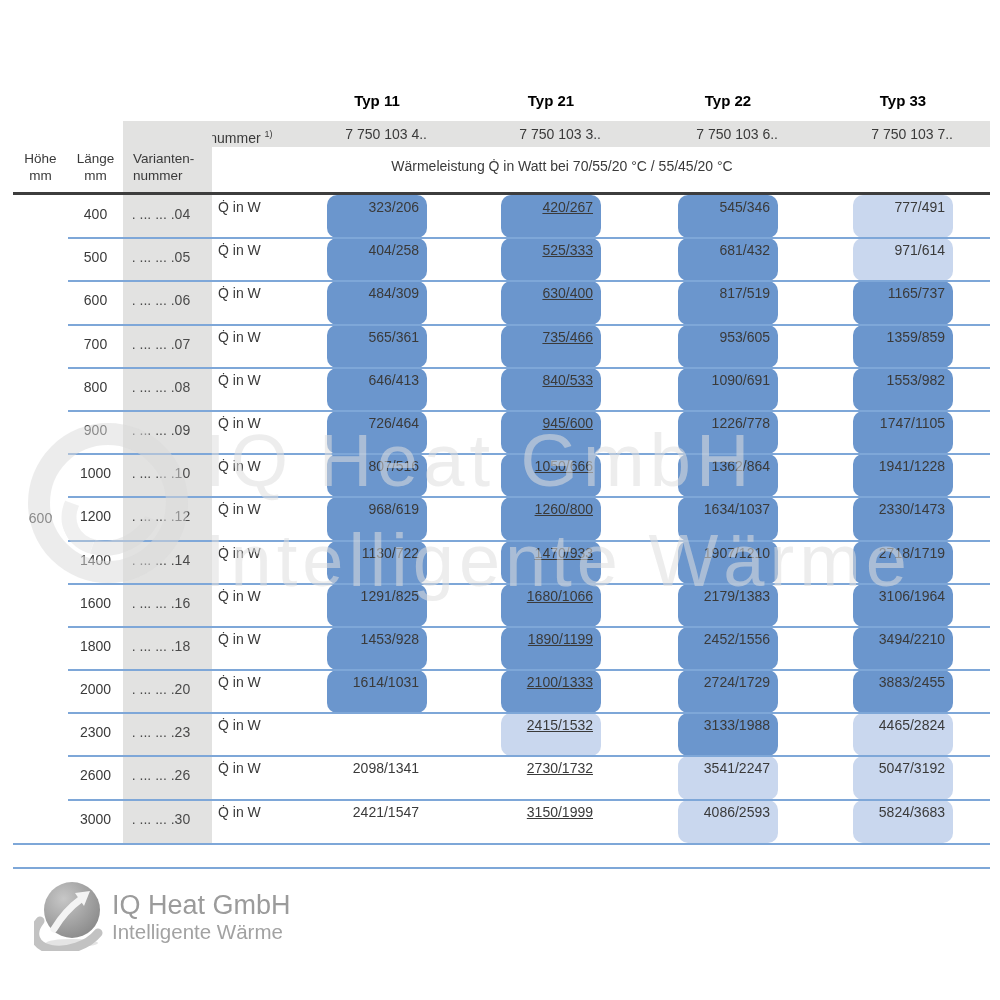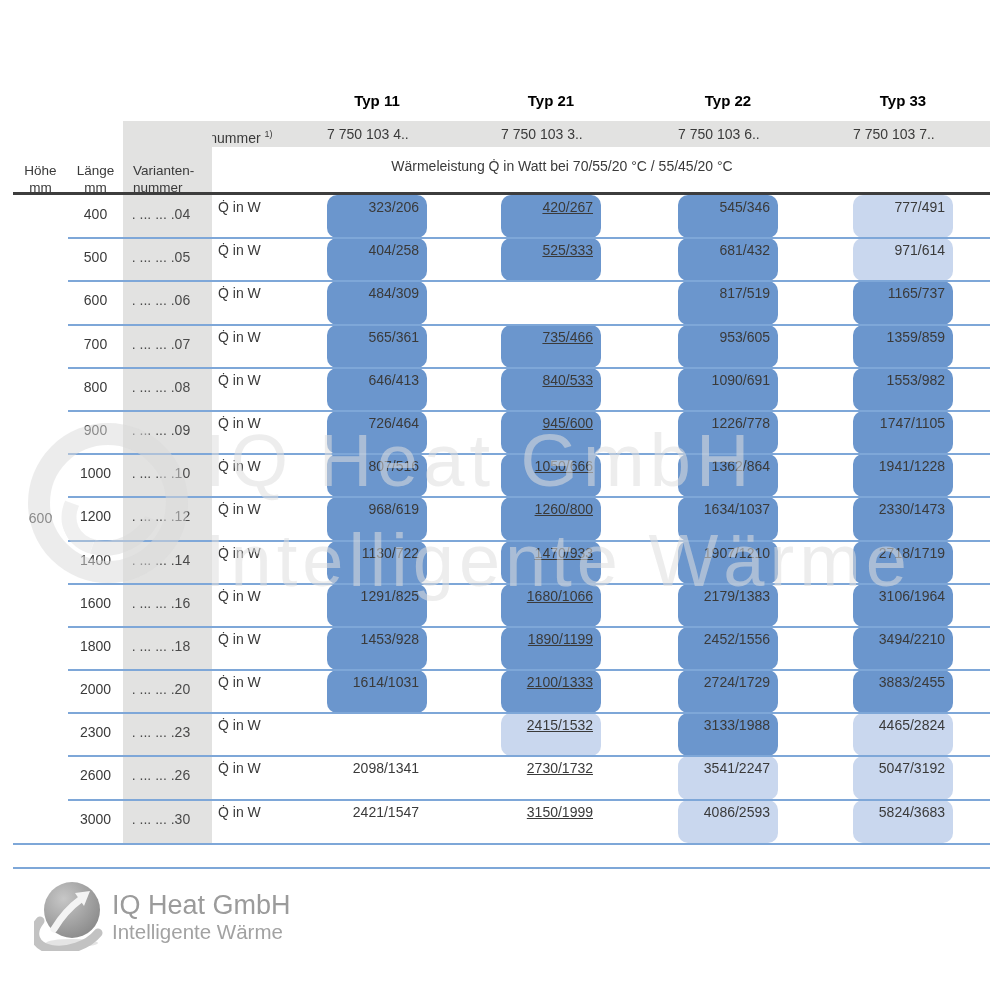--- a/index.html
+++ b/index.html
@@ -12,24 +12,24 @@
     --thick-line:#3D3D3D; --gray-band:#E2E2E1;
   }
   
   .typ-label { position:absolute; top:92px; width:100px; text-align:center;
     font-size:15px; font-weight:bold; color:#000000; }
   .gan-band { position:absolute; left:123px; top:121px; width:867px; height:26px;
     background:var(--gray-band); }
   .gan-label { position:absolute; left:10px; top:0; line-height:26px; font-size:14px; }
   .gan-label sup { font-size:9px; }
   .gan-val { position:absolute; top:0; width:100px; line-height:26px;
-    font-size:14px; text-align:left; }
+    font-size:14px; text-align:right; }
   .variant-col-bg { position:absolute; left:123px; top:121px; width:89px; height:722px;
     background:var(--gray-band); }
-  .hdr2 { position:absolute; top:150px; font-size:13.5px; line-height:17px;margin-top:12px; }
+  .hdr2 { position:absolute; top:150px; font-size:13.5px; line-height:17px; }
   .hoehe-hdr { left:13px; width:55px; text-align:center; }
   .laenge-hdr { left:68px; width:55px; text-align:center; }
   .var-hdr { left:133px; text-align:left; }
   .leistung-hdr { position:absolute; left:212px; top:158px; width:700px;
     text-align:center; font-size:14px; }
   .thick-line { position:absolute; left:13px; top:192px; width:977px; height:3px;
     background:var(--thick-line); }
   
   .hoehe-value { position:absolute; left:13px; top:510px; width:55px;
     text-align:center; font-size:14px; }
@@ -125,20 +125,21 @@
     <div class="cell val v1 hl-dark">525/333</div>
     <div class="cell val v2 hl-dark">681/432</div>
     <div class="cell val v3 hl-light">971/614</div>
   </div>
 
   <div class="row with-sep">
     <div class="cell laenge">600</div>
     <div class="cell variante">. ... ... .06</div>
     <div class="cell qlabel">Q̇ in W</div>
     <div class="cell val v0 hl-dark">484/309</div>
+    <div class="cell val v1 hl-dark">630/400</div>
     <div class="cell val v2 hl-dark">817/519</div>
     <div class="cell val v3 hl-dark">1165/737</div>
   </div>
 
   <div class="row with-sep">
     <div class="cell laenge">700</div>
     <div class="cell variante">. ... ... .07</div>
     <div class="cell qlabel">Q̇ in W</div>
     <div class="cell val v0 hl-dark">565/361</div>
     <div class="cell val v1 hl-dark">735/466</div>

